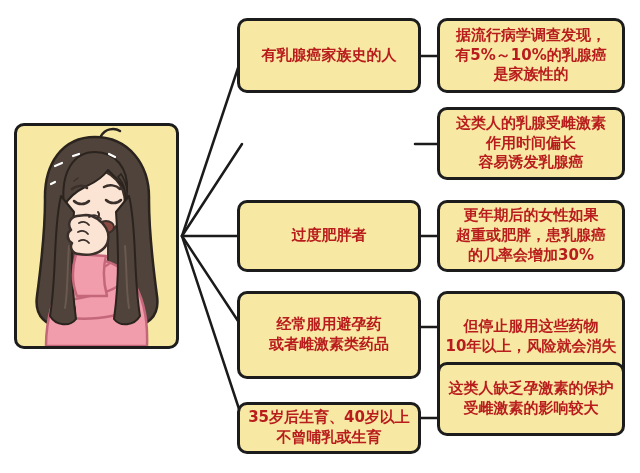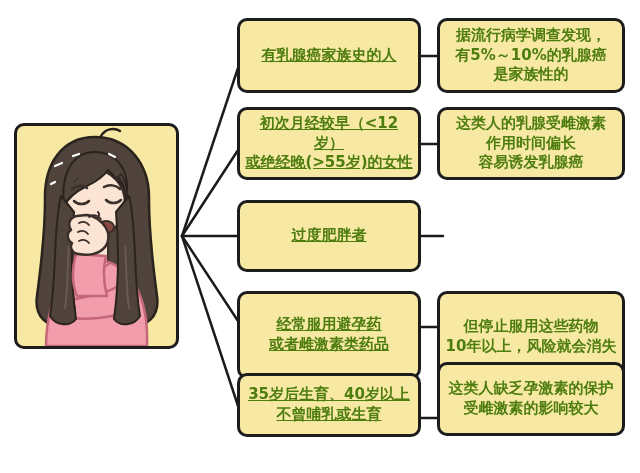--- a/index.html
+++ b/index.html
@@ -32,25 +32,25 @@
     border:3px solid #1c1c1c;
     border-radius:10px;
     display:flex;
     align-items:center;
     justify-content:center;
     text-align:center;
     white-space:pre-line;
     font-size:15px;
     font-weight:700;
     line-height:1.32;
-    color:#4d7c0f;
+    color:#b91c1c;
     padding:2px 5px;
     z-index:1;
   }
-  .factor{left:237px;width:184px;text-decoration:underline;}
+  .factor{left:237px;width:184px;}
   .detail{left:437px;width:188px;}
 </style>
 </head>
 <body>
 
 <div class="canvas">
 
   <svg class="connectors" width="640" height="473" viewBox="0 0 640 473">
     <g stroke="#1b1b1b" stroke-width="2.5" stroke-linecap="round">
       <line x1="182" y1="236" x2="242" y2="56"></line>
@@ -108,31 +108,32 @@
       <path d="M84,10 C88,3 97,1 103,5" stroke="#2b231e" stroke-width="2.5" fill="none" stroke-linecap="round"></path>
       <path d="M38,40 L45,37 M56,30 L62,28 M92,28 L98,31 M34,58 L38,56" stroke="#ffffff" stroke-width="2.2" stroke-linecap="round"></path>
     </svg>
   </div>
 
   <div class="box factor" style="top:18px;height:75px">有乳腺癌家族史的人</div>
   <div class="box detail" style="top:18px;height:75px">据流行病学调查发现，
 有5%～10%的乳腺癌
 是家族性的</div>
 
-  <div class="box factor" style="top:107px;height:73px">初次月经较早（&lt;12岁）
-或绝经晚(&gt;55岁)的女性</div>
   <div class="box detail" style="top:107px;height:73px">这类人的乳腺受雌激素
 作用时间偏长
 容易诱发乳腺癌</div>
 
   <div class="box factor" style="top:200px;height:72px">过度肥胖者</div>
+  <div class="box detail" style="top:200px;height:72px">更年期后的女性如果
+超重或肥胖，患乳腺癌
+的几率会增加30%</div>
 
   <div class="box factor" style="top:291px;height:88px">经常服用避孕药
 或者雌激素类药品</div>
   <div class="box detail" style="top:291px;height:92px">但停止服用这些药物
 10年以上，风险就会消失</div>
 
-  <div class="box factor" style="top:373px;height:64px">35岁后生育、40岁以上
+  <div class="box factor" style="top:402px;height:52px">35岁后生育、40岁以上
 不曾哺乳或生育</div>
   <div class="box detail" style="top:362px;height:74px">这类人缺乏孕激素的保护
 受雌激素的影响较大</div>
 
 </div>
 
 </body></html>

